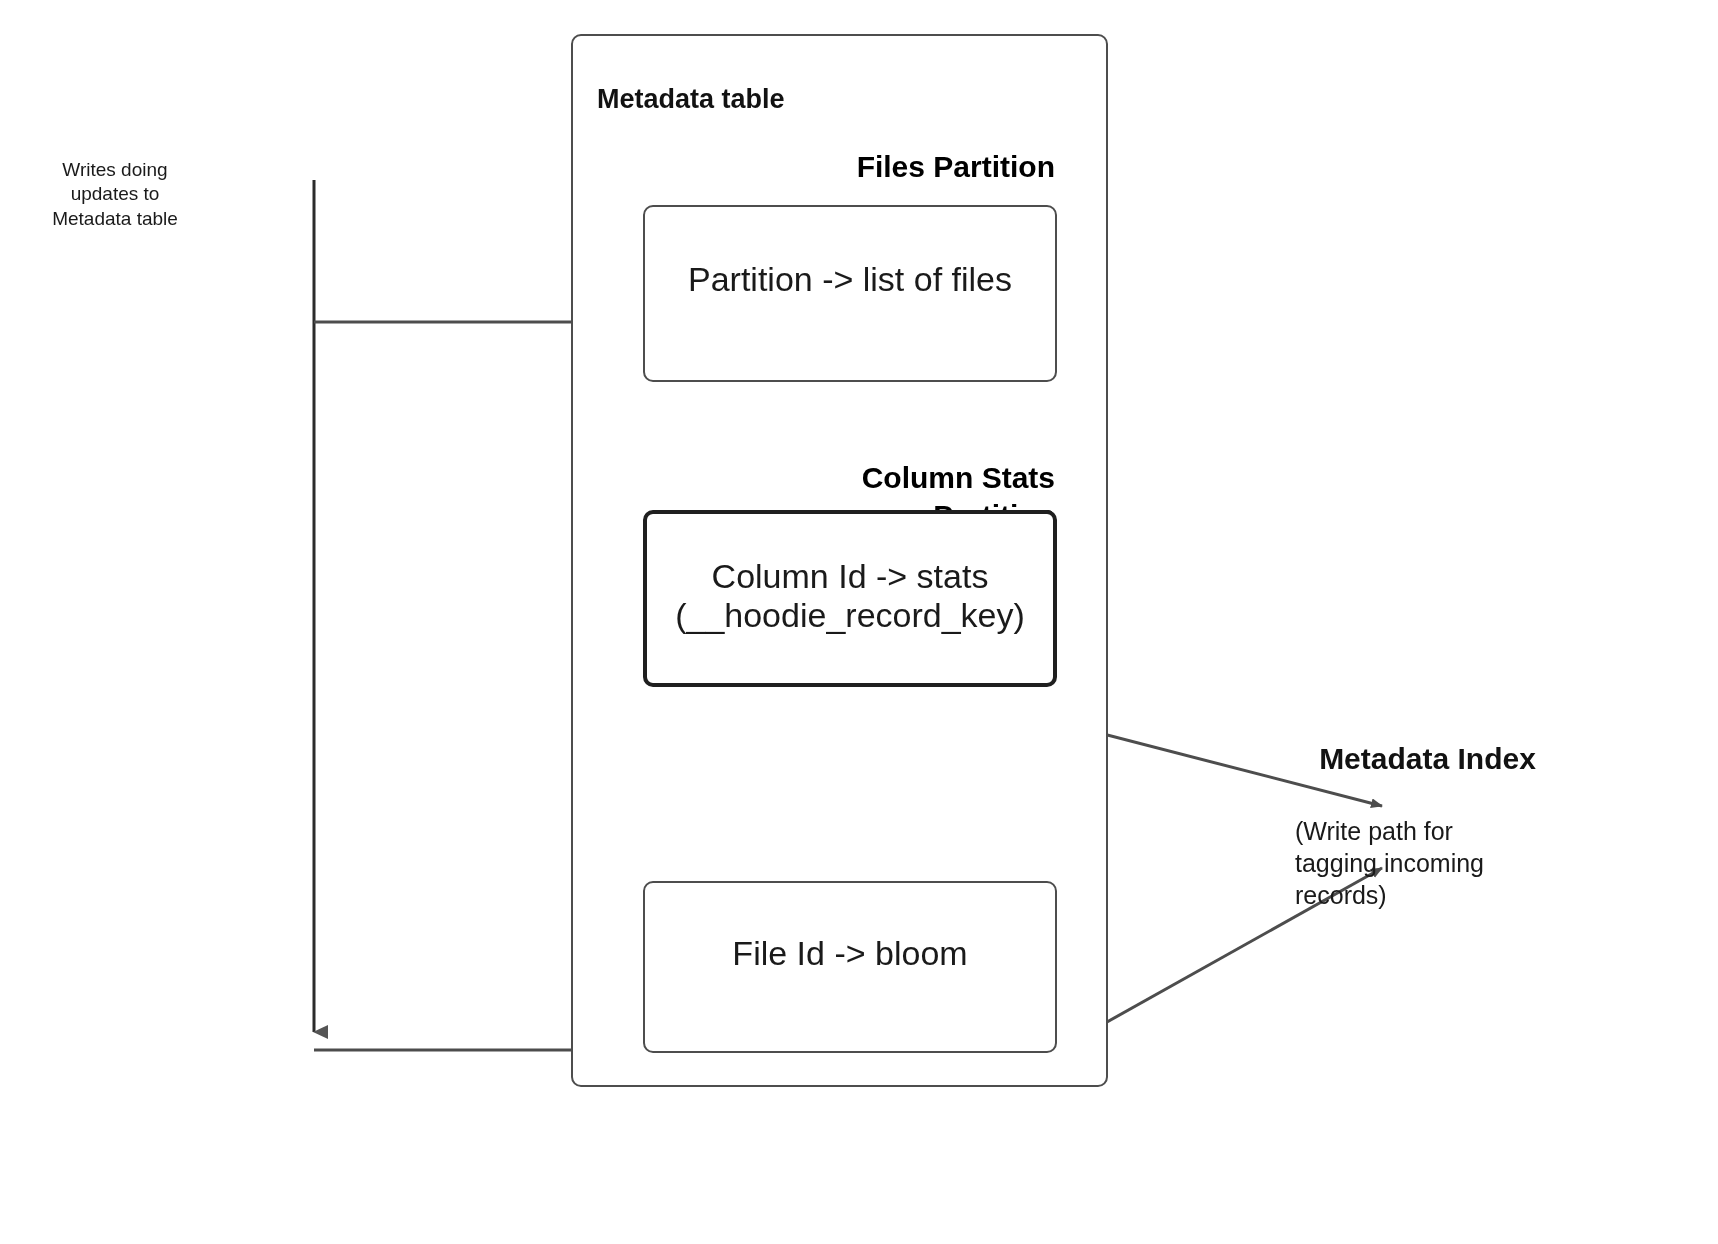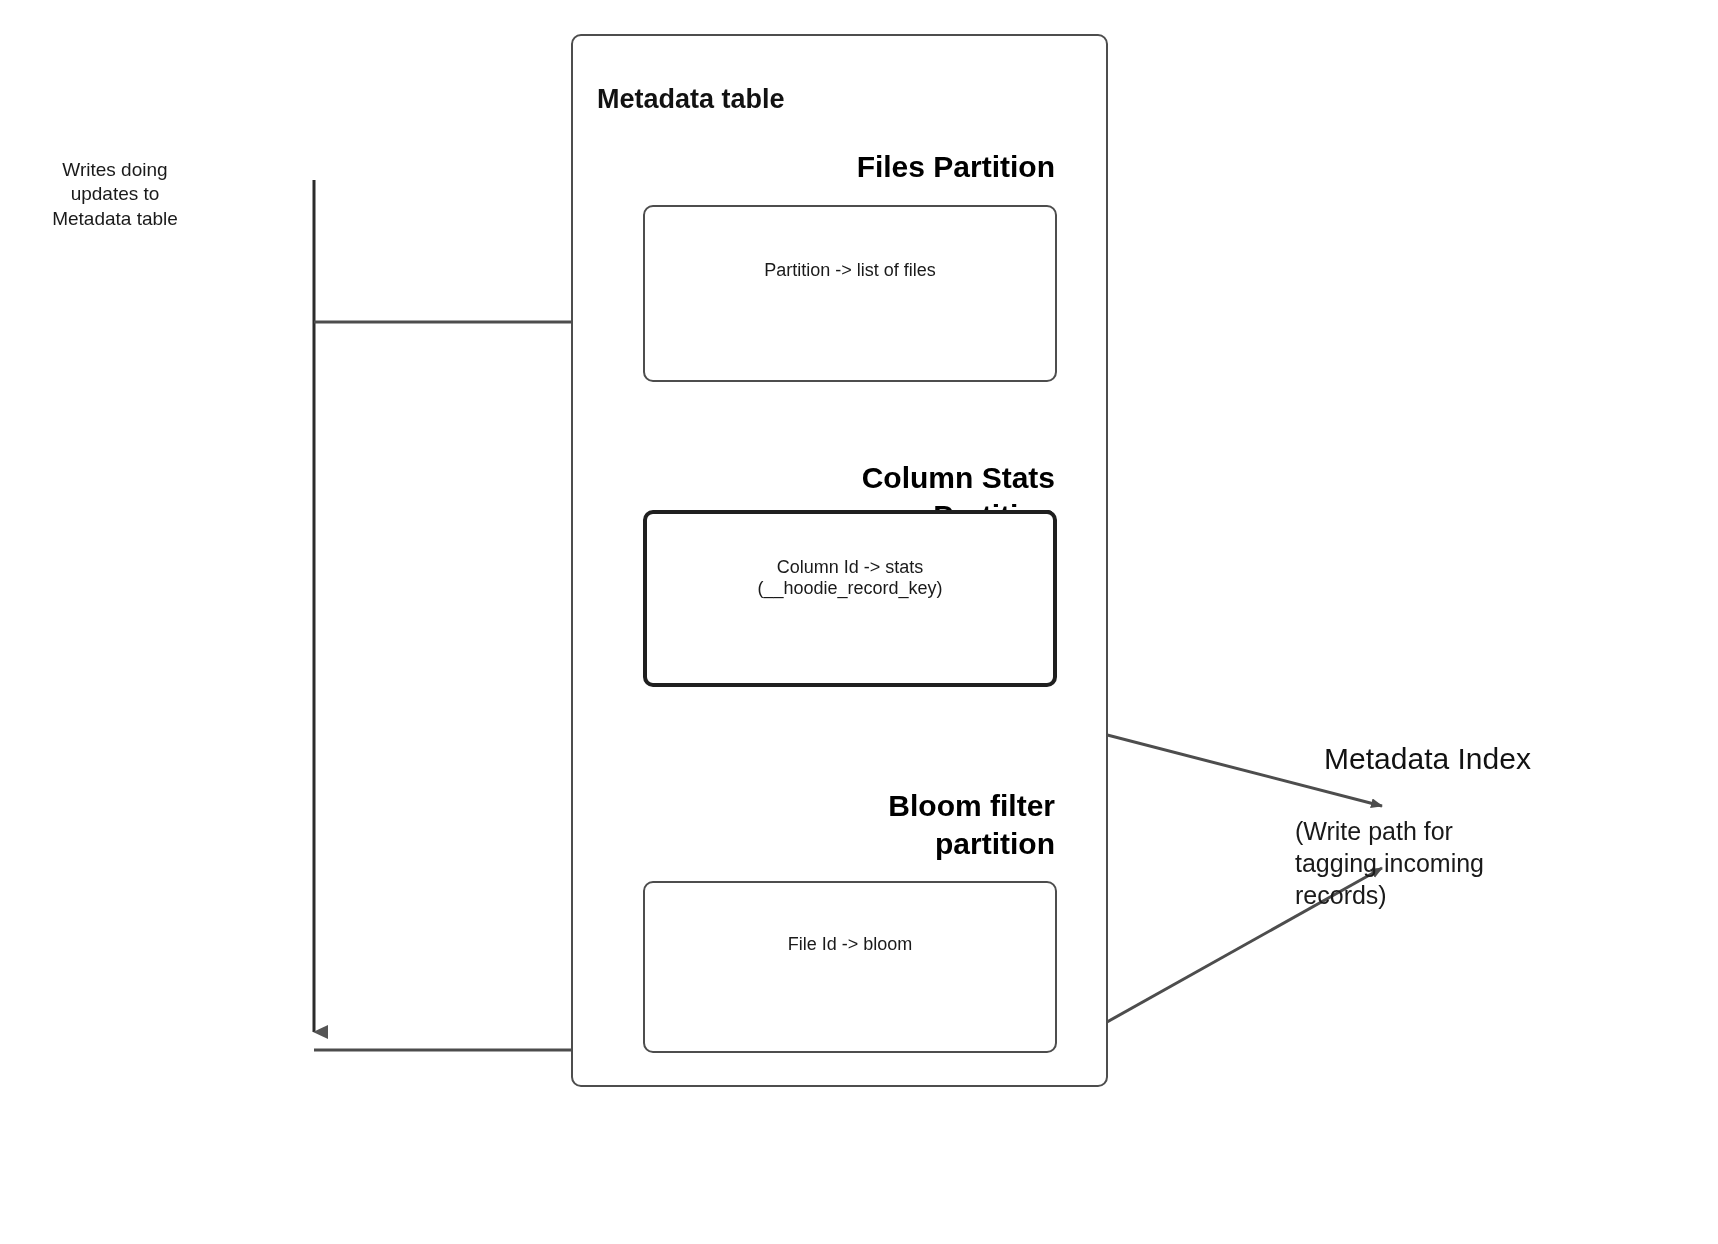--- a/index.html
+++ b/index.html
@@ -49,32 +49,32 @@
     font-size: 30px;
     text-align: right;
     color: #000000;
   }
   .table-title {
     font-weight: bold;
     font-size: 27px;
     color: #121212;
   }
   .body-text {
-    font-size: 18px;
+    font-size: 34px;
     text-align: center;
     color: #1a1a1a;
     font-weight: normal;
   }
   .side-note {
     font-size: 19px;
     text-align: center;
     color: #1a1a1a;
   }
   .index-title {
-    font-weight: normal;
+    font-weight: bold;
     font-size: 30px;
     text-align: center;
     color: #121212;
   }
   .index-sub {
     font-size: 25px;
     text-align: left;
     color: #1a1a1a;
   }
   .box-text {
@@ -126,22 +126,20 @@
   </div>
 
   <div class="lbl heading-bold" style="left:643px; top:459px; width:412px;">Column Stats
 Partition</div>
 
   <div class="box inner-box thick" style="left:643px; top:510px; width:414px; height:177px;">
     <div class="box-text body-text" style="top:43px;">Column Id  -&gt; stats
 (__hoodie_record_key)</div>
   </div>
 
-  <div class="lbl heading-bold" style="left:643px; top:787px; width:412px;">Bloom filter
-partition</div>
 
   <div class="box inner-box" style="left:643px; top:881px; width:414px; height:172px;">
     <div class="box-text body-text" style="top:51px;">File Id -&gt; bloom</div>
   </div>
 
   <div class="lbl index-title" style="left:1285px; top:740px; width:285px;">Metadata Index</div>
 
   <div class="lbl index-sub" style="left:1295px; top:815px; width:265px;">(Write path for
 tagging incoming
 records)</div>

